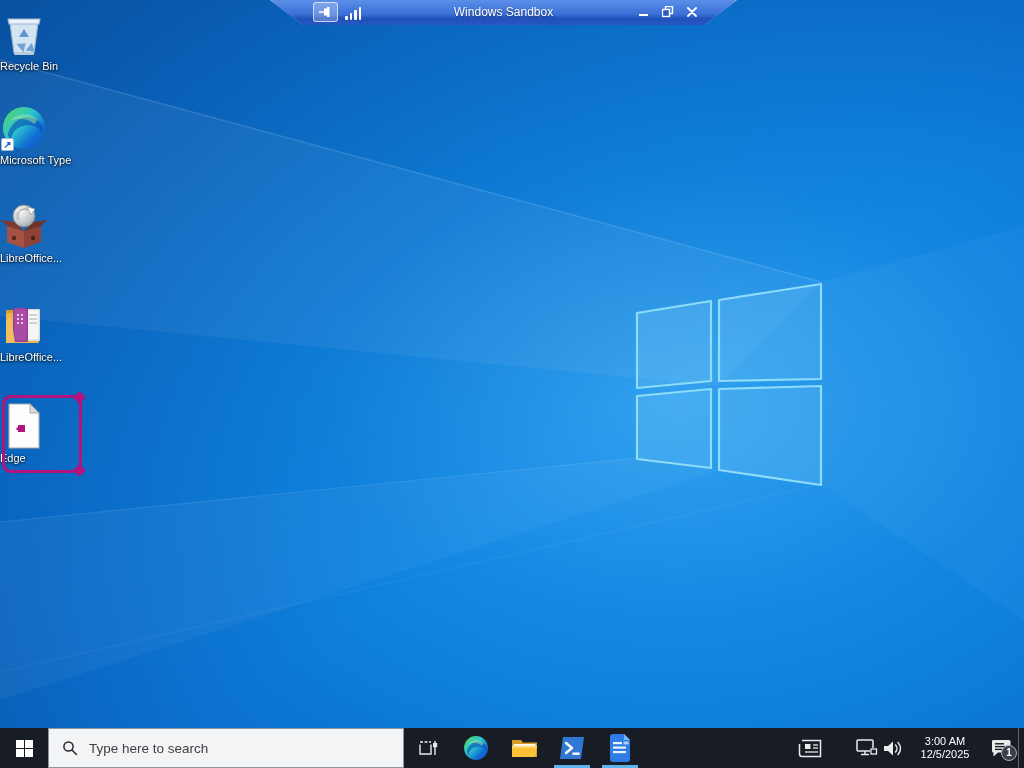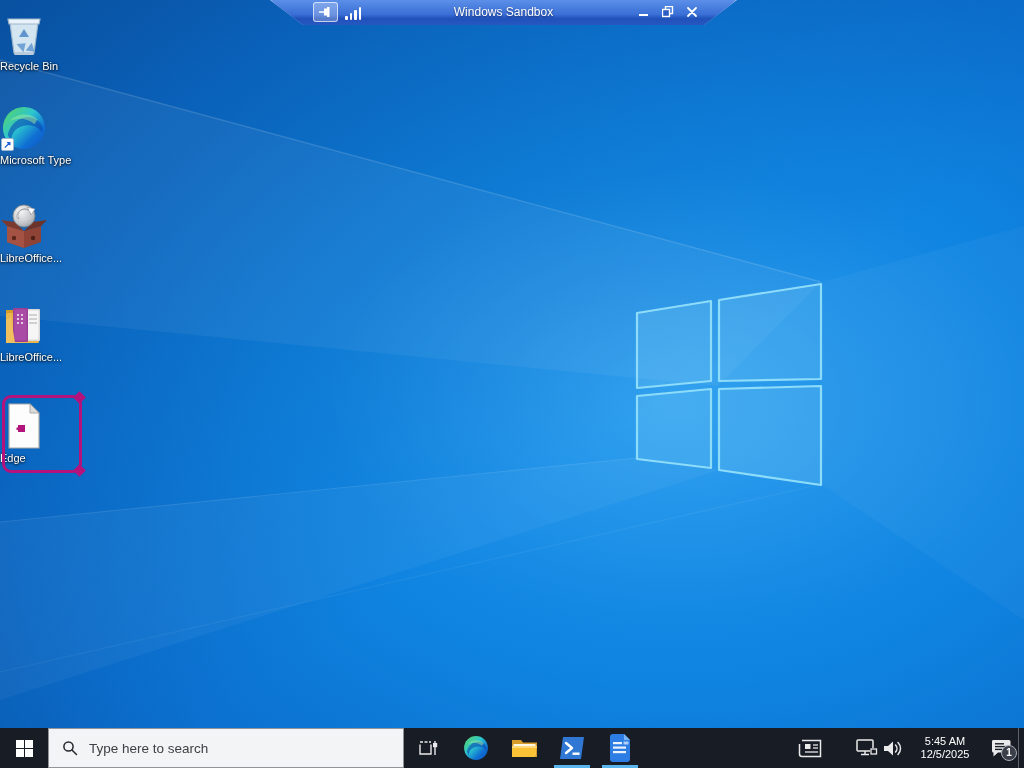--- a/index.html
+++ b/index.html
@@ -343,21 +343,21 @@
       </svg>
     </div>
     <div class="tray-btn" style="width:26px">
       <svg width="20" height="17" viewBox="0 0 20 17">
         <path d="M1 6 L5 6 L10 1.5 L10 15.5 L5 11 L1 11 Z" fill="#eaeaea"></path>
         <path d="M12.5 5 A5 5 0 0 1 12.5 12" fill="none" stroke="#eaeaea" stroke-width="1.5" stroke-linecap="round"></path>
         <path d="M15 2.5 A8.5 8.5 0 0 1 15 14.5" fill="none" stroke="#eaeaea" stroke-width="1.5" stroke-linecap="round"></path>
       </svg>
     </div>
     <div class="clock">
-      <div>5:45 AM</div>
+      <div>3:00 AM</div>
       <div>12/5/2025</div>
     </div>
     <div class="tray-btn action-center">
       <svg width="22" height="19" viewBox="0 0 22 19">
         <path d="M3 1 L19 1 Q20.5 1 20.5 2.5 L20.5 12 Q20.5 13.5 19 13.5 L8 13.5 L3.5 17.5 L3.5 13.5 Q2 13.5 2 12 L2 2.5 Q2 1 3 1 Z" fill="#eaeaea"></path>
         <g stroke="#171c25" stroke-width="1.4">
           <line x1="5" y1="4.8" x2="14" y2="4.8"></line>
           <line x1="5" y1="7.6" x2="17" y2="7.6"></line>
           <line x1="5" y1="10.4" x2="12" y2="10.4"></line>
         </g>

